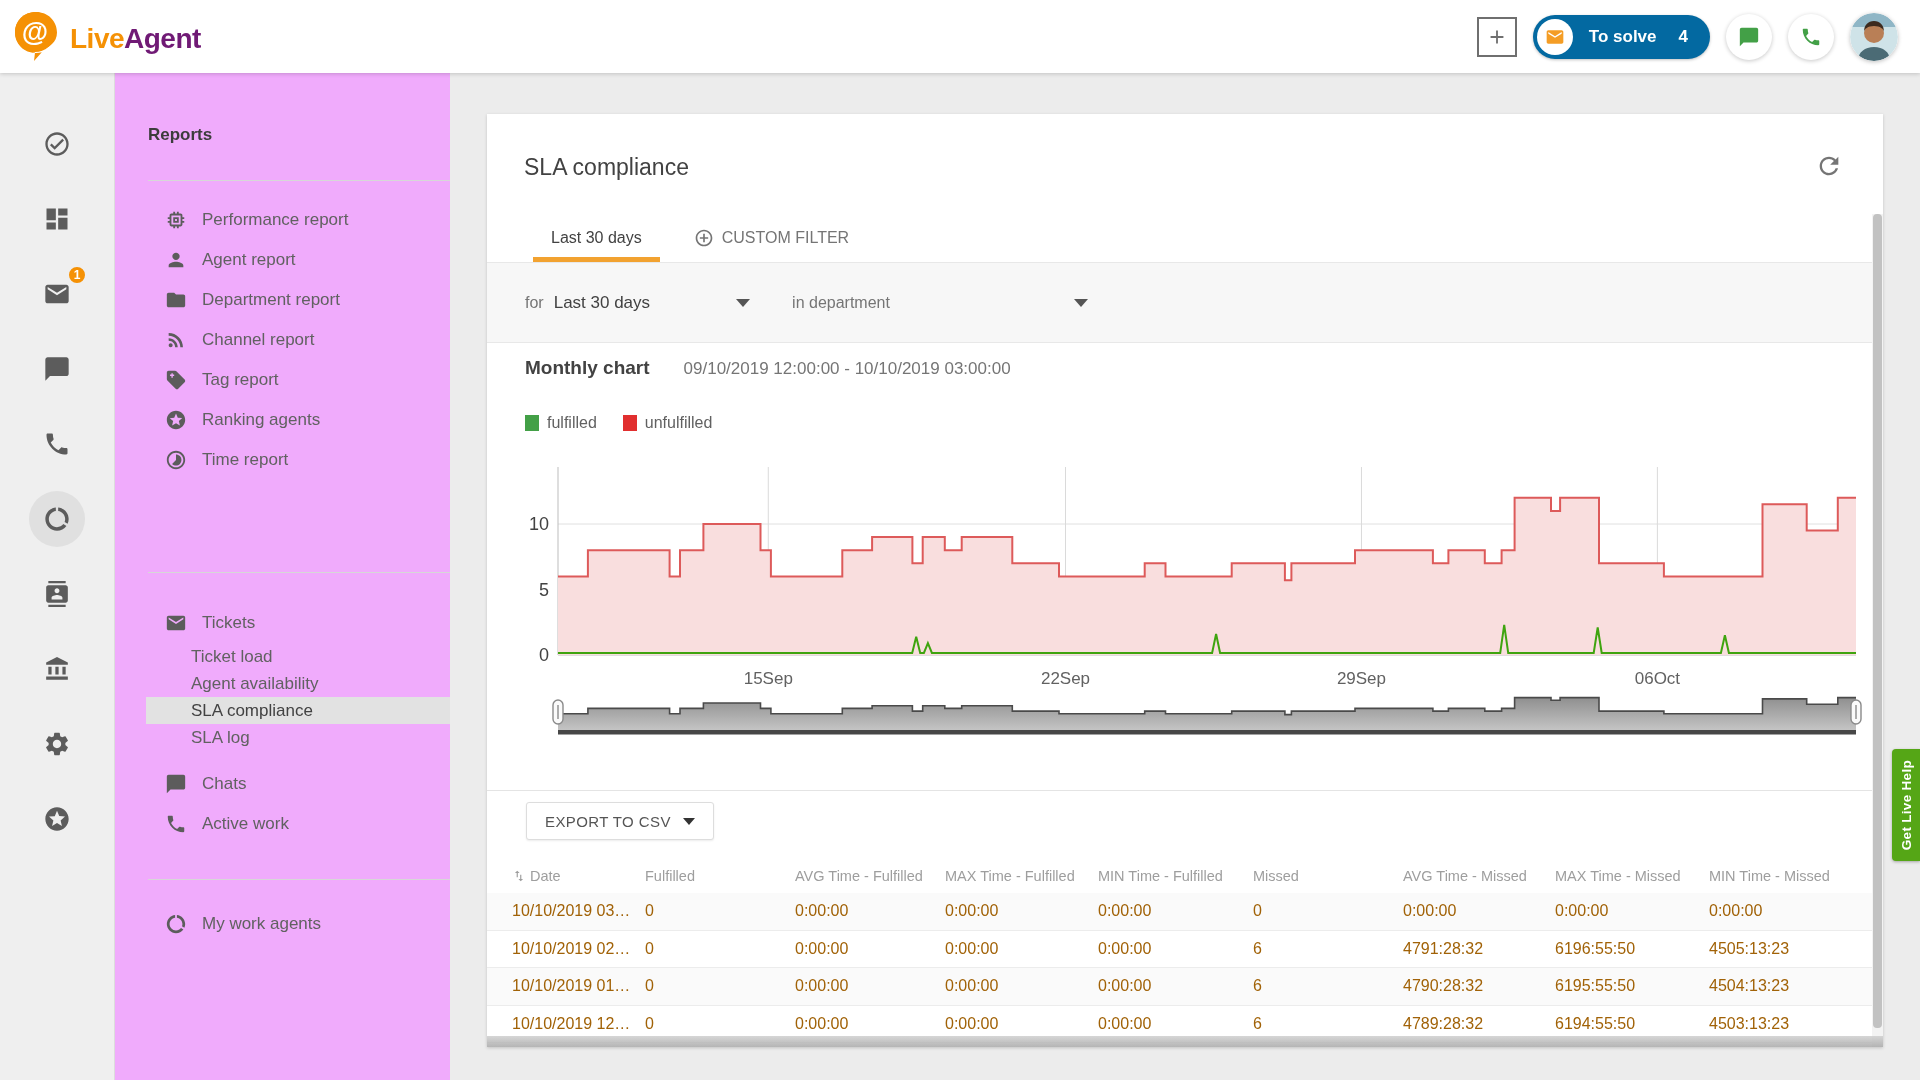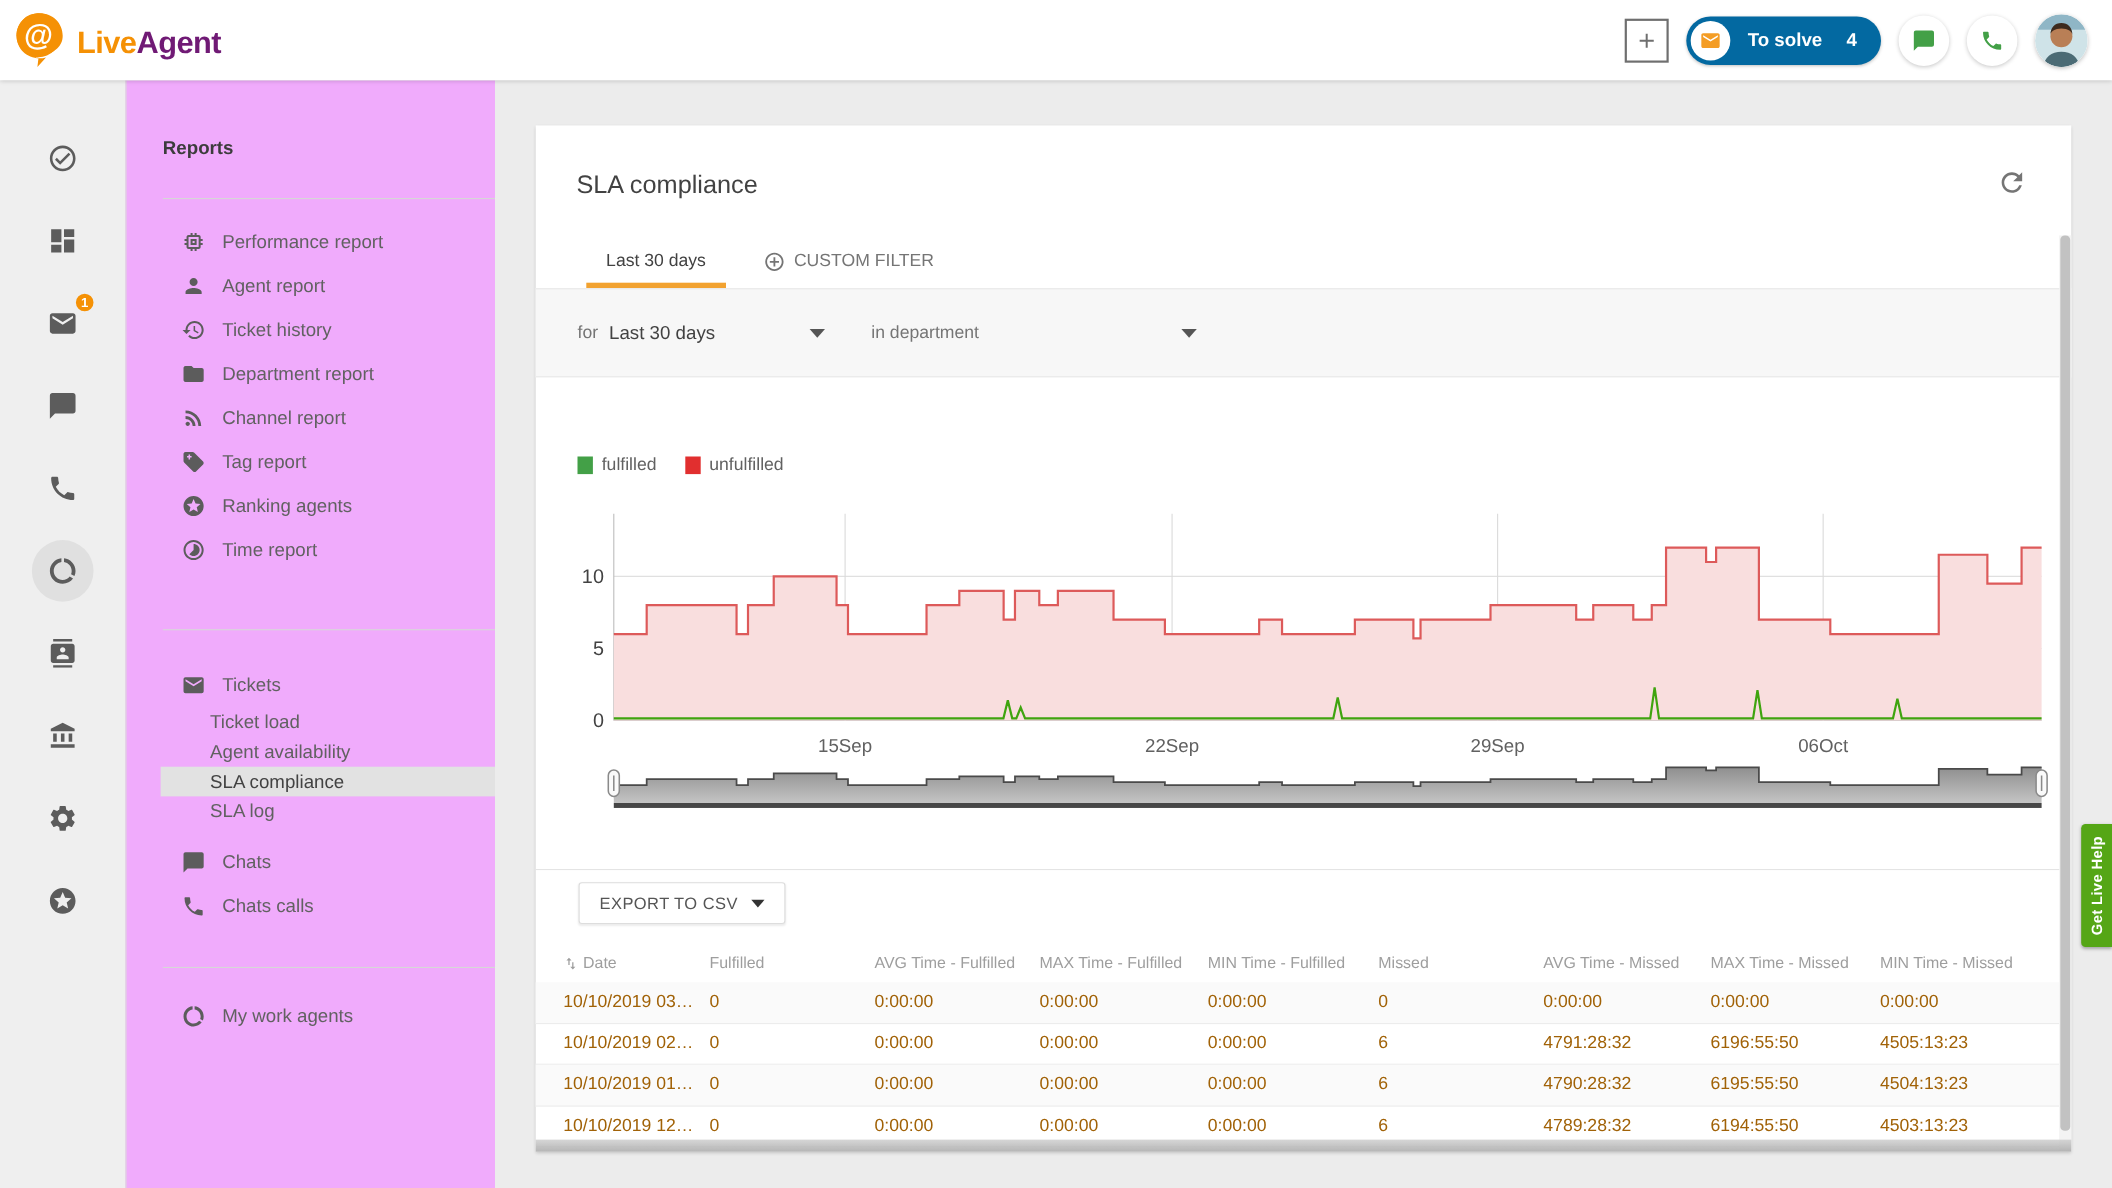--- a/index.html
+++ b/index.html
@@ -243,28 +243,20 @@
         <span class="sb-icon">
             <svg width="22" height="22" viewBox="0 0 24 24">
               <path d="M12 12c2.21 0 4-1.79 4-4s-1.79-4-4-4-4 1.79-4 4 1.79 4 4 4zm0 2c-2.67 0-8 1.34-8 4v2h16v-2c0-2.66-5.33-4-8-4z"></path>
             </svg>
           </span>
         <span>Agent report</span>
       </div>
       <div class="sb-item">
         <span class="sb-icon">
             <svg width="22" height="22" viewBox="0 0 24 24">
-              <path d="M13 3c-4.97 0-9 4.03-9 9H1l3.89 3.89.07.14L9 12H6c0-3.87 3.13-7 7-7s7 3.13 7 7-3.13 7-7 7c-1.93 0-3.68-.79-4.94-2.06l-1.42 1.42C8.27 19.99 10.51 21 13 21c4.97 0 9-4.03 9-9s-4.03-9-9-9zm-1 5v5l4.28 2.54.72-1.21-3.5-2.08V8H12z"></path>
-            </svg>
-          </span>
-        <span>Ticket history</span>
-      </div>
-      <div class="sb-item">
-        <span class="sb-icon">
-            <svg width="22" height="22" viewBox="0 0 24 24">
               <path d="M10 4H4c-1.1 0-2 .9-2 2v12c0 1.1.9 2 2 2h16c1.1 0 2-.9 2-2V8c0-1.1-.9-2-2-2h-8l-2-2z"></path>
             </svg>
           </span>
         <span>Department report</span>
       </div>
       <div class="sb-item">
         <span class="sb-icon">
             <svg width="22" height="22" viewBox="0 0 24 24">
               <path d="M6.18 15.64c1.2 0 2.18.98 2.18 2.18S7.38 20 6.18 20 4 19.02 4 17.82s.98-2.18 2.18-2.18zM4 4.44v2.83c7.03 0 12.73 5.7 12.73 12.73h2.83C19.56 11.4 12.6 4.44 4 4.44zm0 5.66v2.83c3.9 0 7.07 3.17 7.07 7.07h2.83c0-5.47-4.43-9.9-9.9-9.9z"></path>
             </svg>
@@ -327,21 +319,21 @@
             </svg>
           </span>
         <span>Chats</span>
       </div>
       <div class="sb-item">
         <span class="sb-icon">
             <svg width="22" height="22" viewBox="0 0 24 24">
               <path d="M6.62 10.79c1.44 2.83 3.76 5.14 6.59 6.59l2.2-2.2c.27-.27.67-.36 1.02-.24 1.12.37 2.33.57 3.57.57.55 0 1 .45 1 1V20c0 .55-.45 1-1 1-9.39 0-17-7.61-17-17 0-.55.45-1 1-1h3.5c.55 0 1 .45 1 1 0 1.25.2 2.45.57 3.57.11.35.03.74-.25 1.02l-2.2 2.2z"></path>
             </svg>
           </span>
-        <span>Chats calls</span>
+        <span>Active work</span>
       </div>
     </div>
 
     <div class="sb-div" style="top:806px"></div>
 
     <div class="sb-group" style="top:831px">
       <div class="sb-item">
         <span class="sb-icon">
             <svg width="22" height="22" viewBox="0 0 24 24">
               <path d="M13 2.05v3.03c3.39.49 6 3.39 6 6.92 0 .9-.18 1.75-.48 2.54l2.6 1.53c.56-1.24.88-2.62.88-4.07 0-5.18-3.95-9.45-9-9.95zM12 19c-3.87 0-7-3.13-7-7 0-3.53 2.61-6.43 6-6.92V2.05c-5.06.5-9 4.76-9 9.95 0 5.52 4.47 10 9.99 10 3.31 0 6.24-1.61 8.06-4.09l-2.6-1.53C16.17 17.98 14.21 19 12 19z"></path>
@@ -378,20 +370,24 @@
       <div class="fb-select">
         <span class="fb-value">Last 30 days</span>
         <span class="caret" style="margin-left:86px"></span>
       </div>
       <div class="fb-select">
         <span class="fb-label" style="margin-left:42px">in department</span>
         <span class="caret" style="margin-left:184px"></span>
       </div>
     </div>
 
+    <div class="section-head">
+      <span class="section-title">Monthly chart</span>
+      <span class="section-period">09/10/2019 12:00:00 - 10/10/2019 03:00:00</span>
+    </div>
 
     <div class="legend">
       <span class="legend-item">
         <span class="legend-swatch" id="sw0" style="background: rgb(67, 160, 71);"></span>
         <span>fulfilled</span>
       </span>
       <span class="legend-item">
         <span class="legend-swatch" id="sw1" style="background: rgb(225, 47, 47);"></span>
         <span>unfulfilled</span>
       </span>

